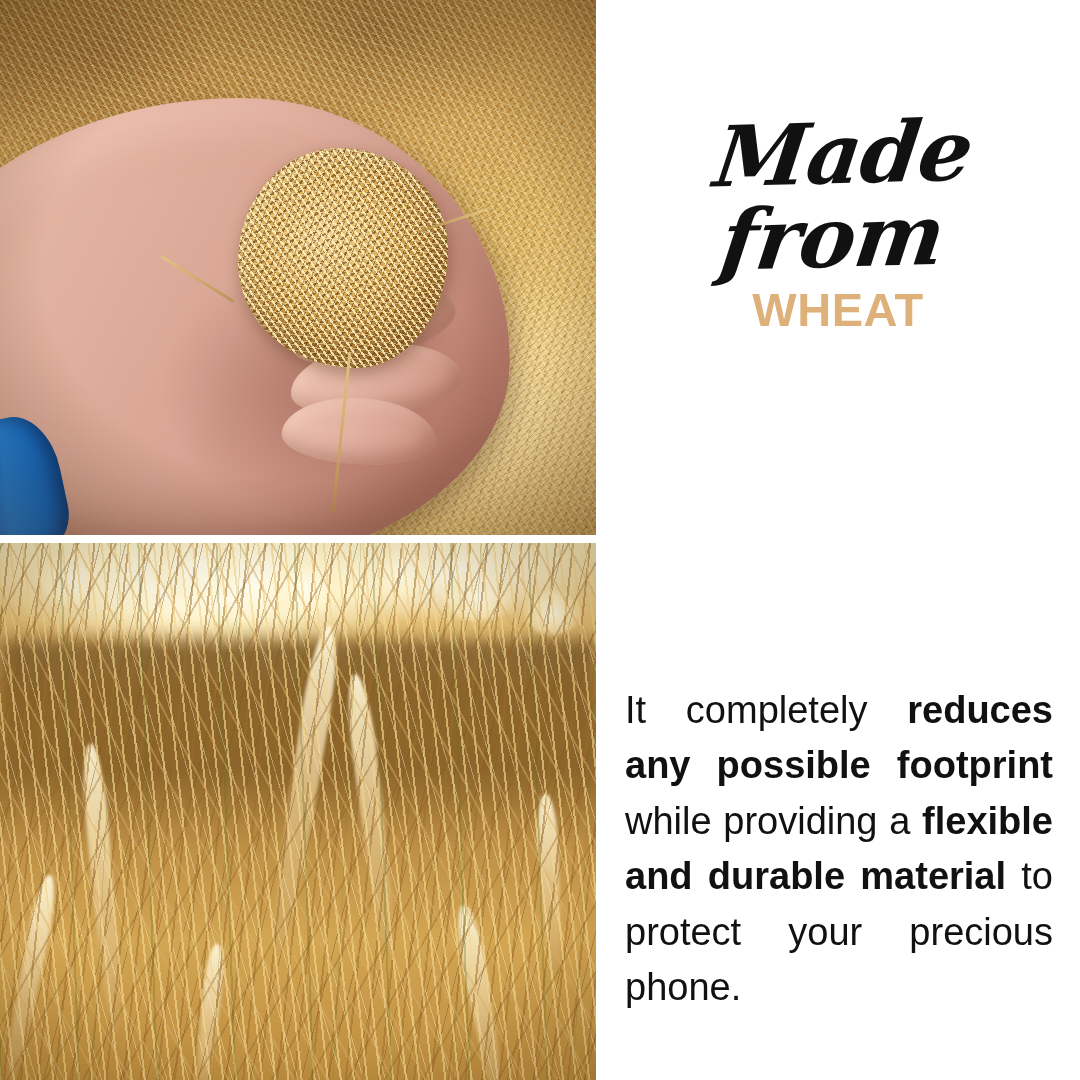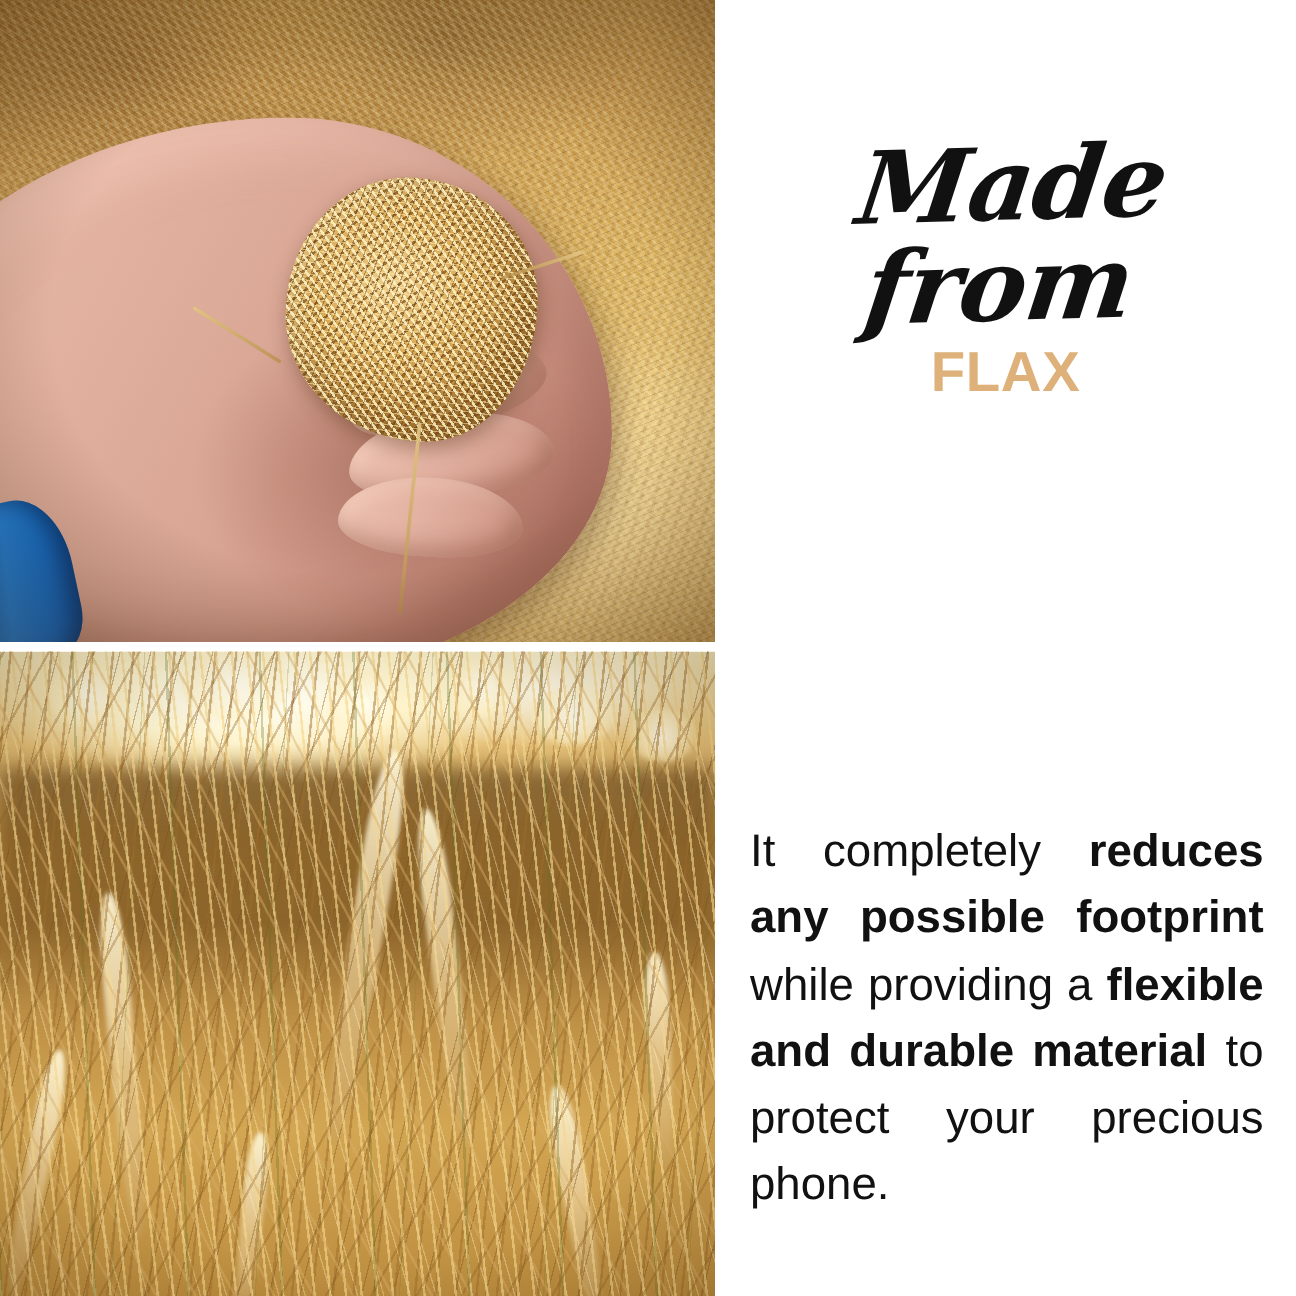--- a/index.html
+++ b/index.html
@@ -328,20 +328,20 @@
       <div class="vignette-bottom"></div>
     </div>
 
   </div>
 
   <div class="content">
 
     <div class="headline-script">Made from</div>
 
     <div class="subhead">
-      <span class="line">FLAX</span>
+      <span class="line">WHEAT</span>
     </div>
 
     <p class="body-copy"><span>It completely </span><b>reduces any possible footprint</b><span> while providing a </span><b>flexible and durable material</b><span> to protect your precious phone.</span></p>
 
   </div>
 
 </div>
 
 </body></html>

